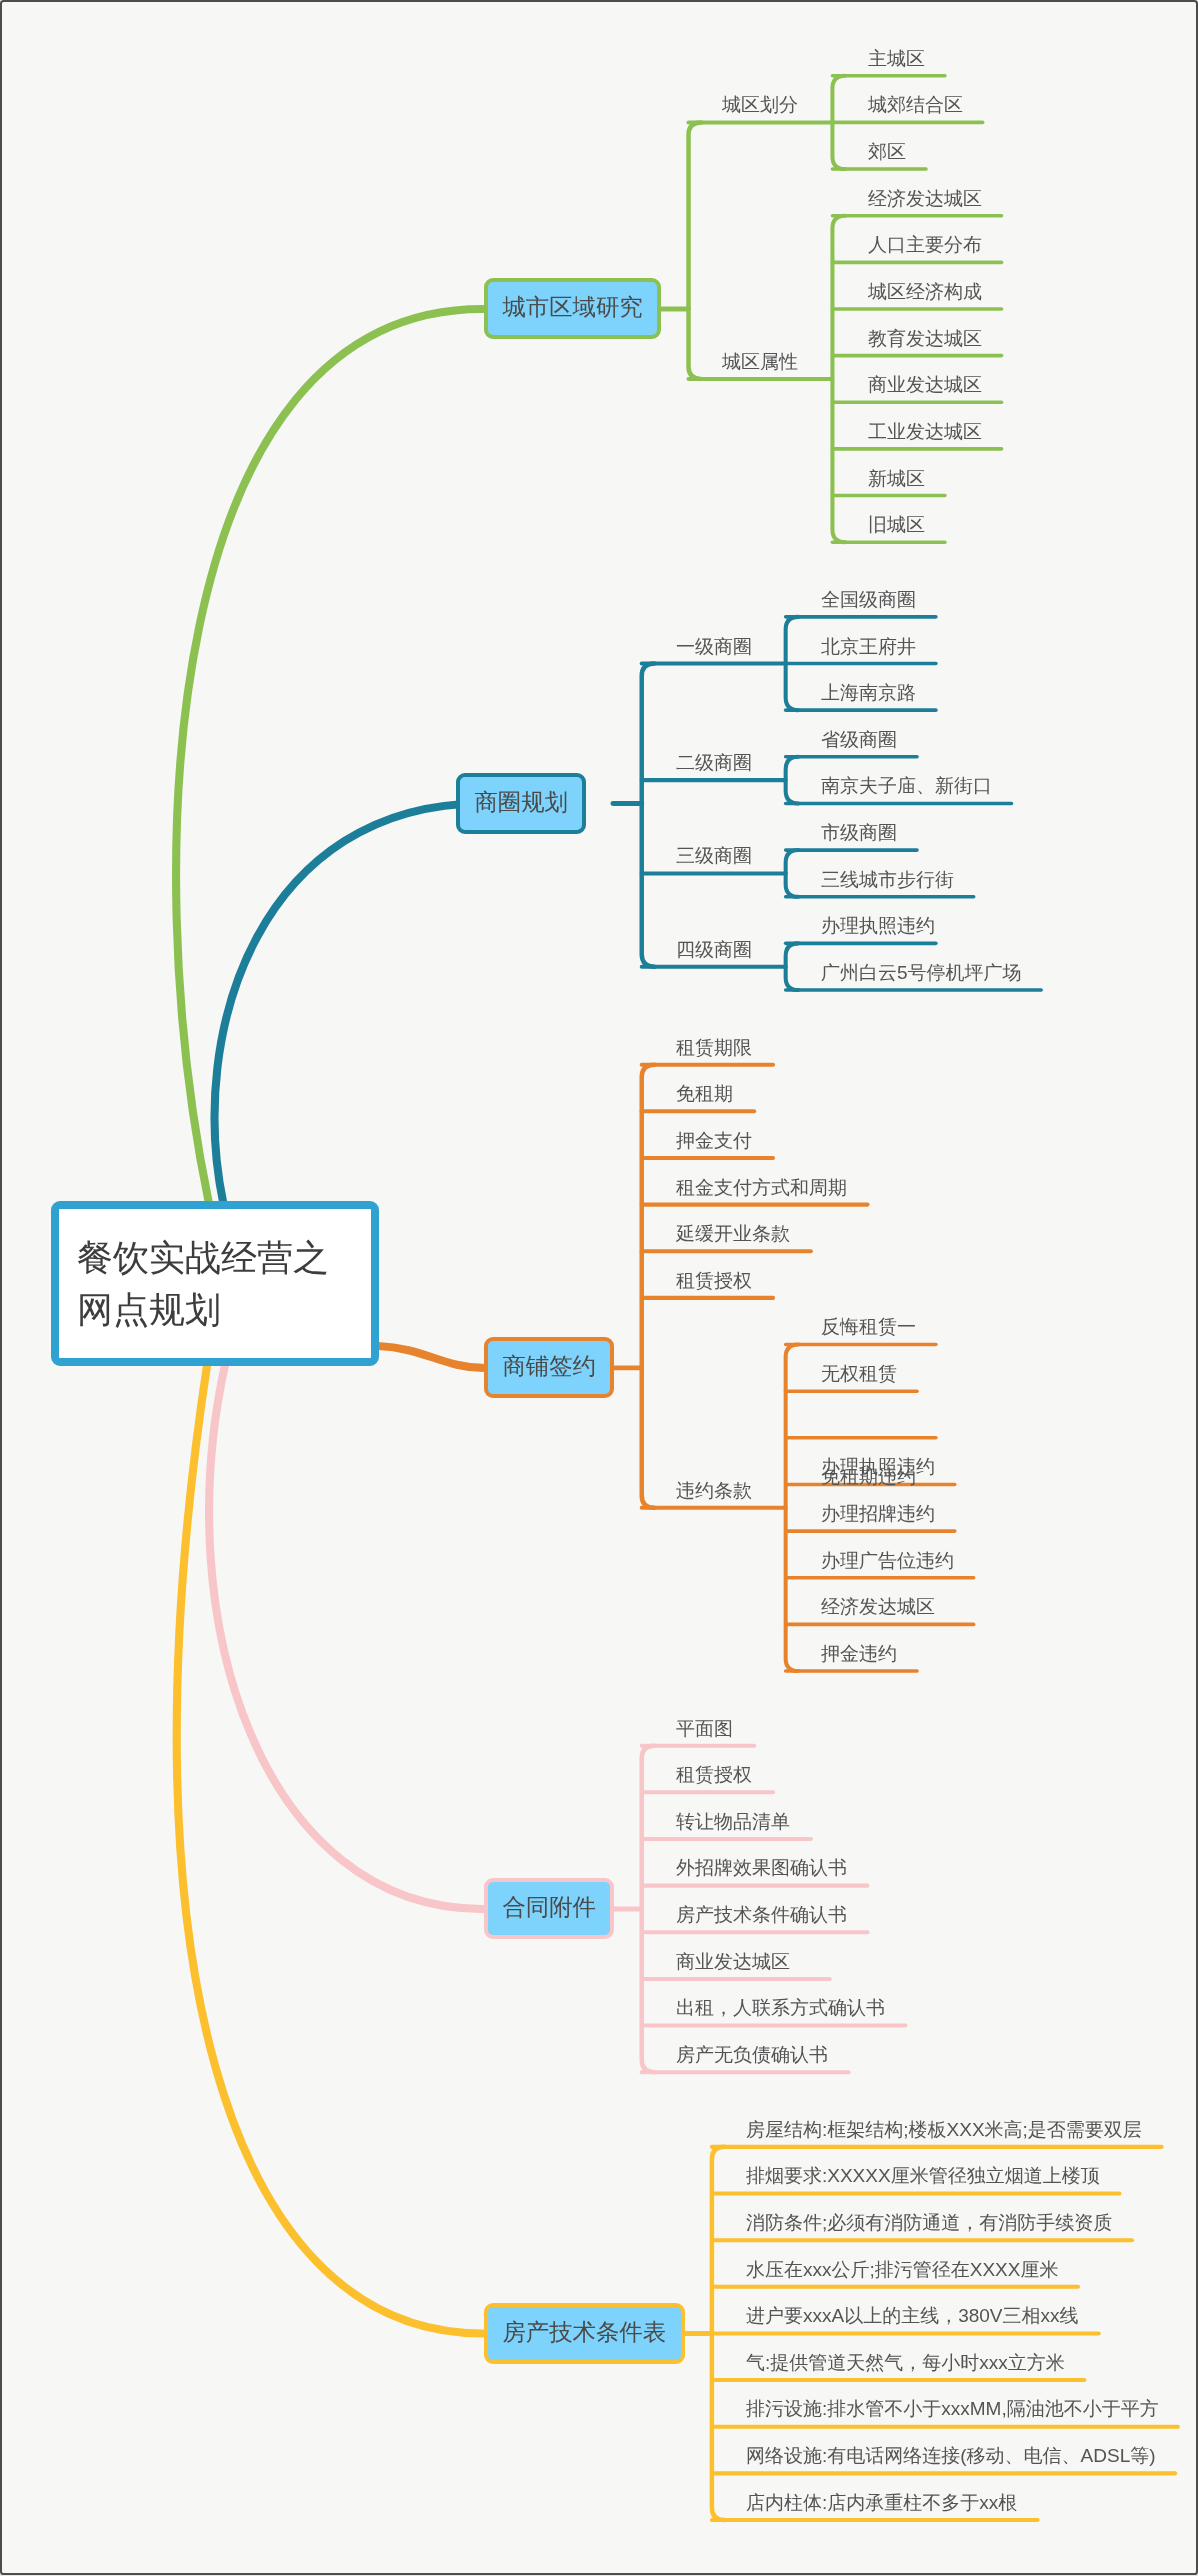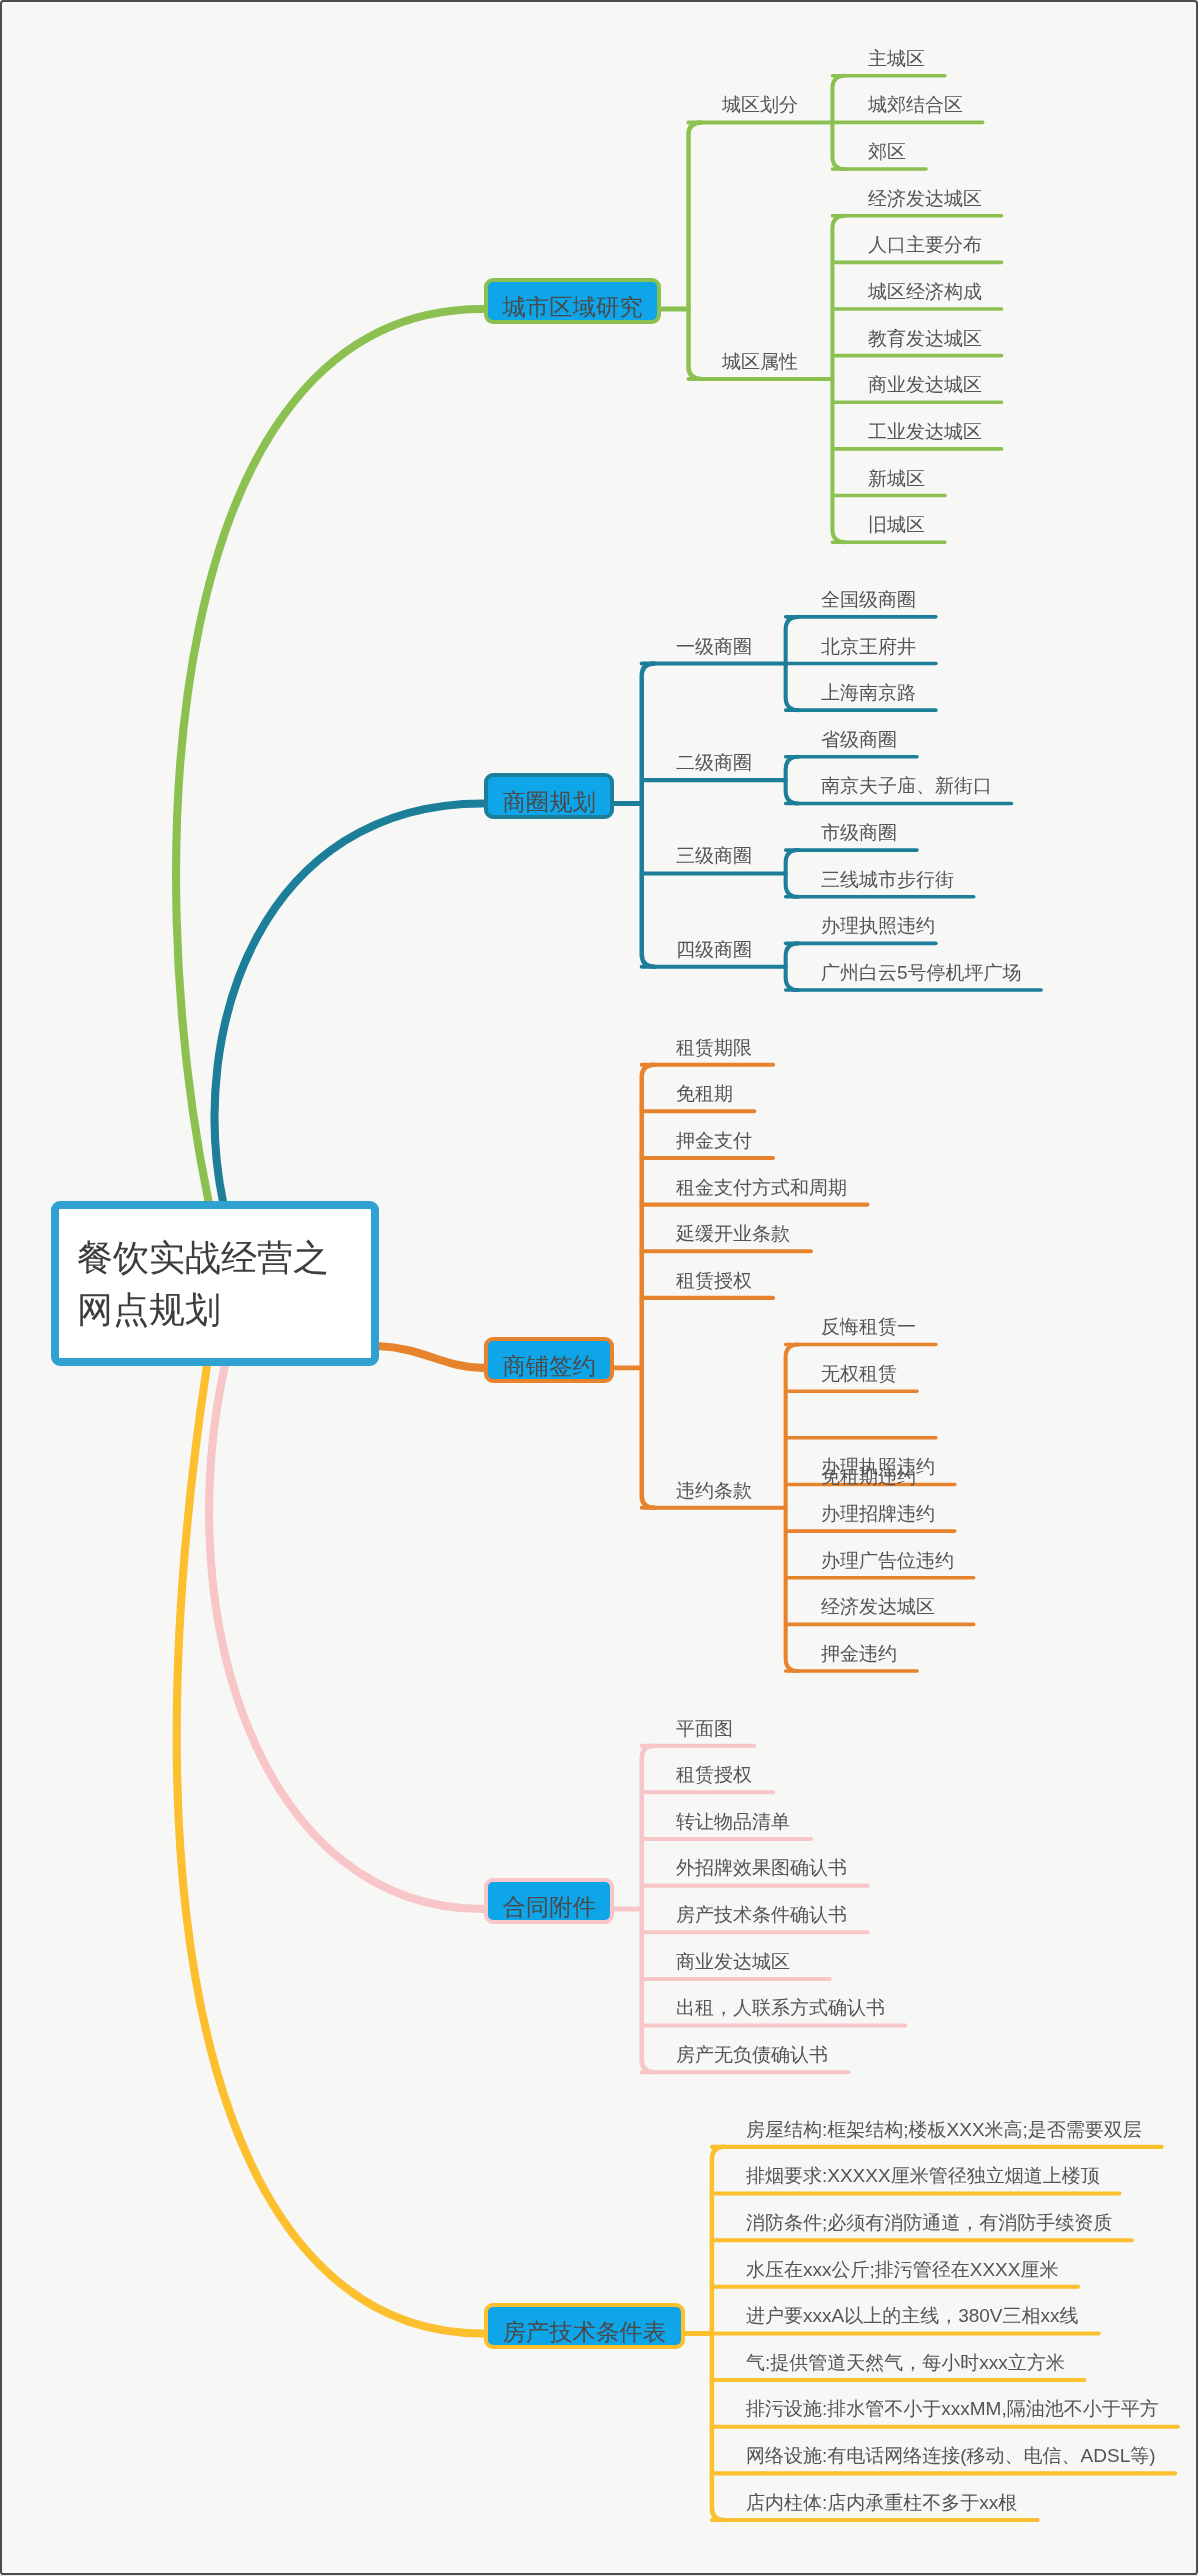--- a/index.html
+++ b/index.html
@@ -25,22 +25,22 @@
     background:#ffffff;
     border:8px solid #2fa2d1;
     border-radius:9px;
     padding:22.5px 18px;
     font-size:36px;line-height:52px;
     color:#3d3d3d;
     z-index:2;
   }
   .branch-node{
     position:absolute;
-    box-sizing:border-box;height:46px;
-    background:#0ea5e9;
+    box-sizing:border-box;height:61px;
+    background:#7dd3fc;
     border:4.5px solid #888;
     border-radius:9px;
     padding:0 14.4px;
     font-size:23.4px;line-height:50px;
     color:#4a4a4a;
     white-space:nowrap;
     z-index:2;
   }
   .topic-l2,.topic-l3{
     position:absolute;
@@ -144,21 +144,21 @@
     <div class="topic-l3" style="left: 866px; bottom: 2410px;">郊区</div>
     <div class="topic-l2" style="left: 720px; bottom: 2200px;">城区属性</div>
     <div class="topic-l3" style="left: 866px; bottom: 2363px;">经济发达城区</div>
     <div class="topic-l3" style="left: 866px; bottom: 2317px;">人口主要分布</div>
     <div class="topic-l3" style="left: 866px; bottom: 2270px; text-align: center;">城区经济构成</div>
     <div class="topic-l3" style="left: 866px; bottom: 2223px;">教育发达城区</div>
     <div class="topic-l3" style="left: 866px; bottom: 2177px;">商业发达城区</div>
     <div class="topic-l3" style="left: 866px; bottom: 2130px;">工业发达城区</div>
     <div class="topic-l3" style="left: 866px; bottom: 2083px;">新城区</div>
     <div class="topic-l3" style="left: 866px; bottom: 2037px;">旧城区</div>
-    <div class="branch-node" style="left: 482px; top: 771px; border-color: rgb(29, 126, 153);">商圈规划</div>
+    <div class="branch-node" style="left: 454px; top: 771px; border-color: rgb(29, 126, 153);">商圈规划</div>
     <div class="topic-l2" style="left: 674px; bottom: 1915px;">一级商圈</div>
     <div class="topic-l3" style="left: 819px; bottom: 1962px;">全国级商圈</div>
     <div class="topic-l3" style="left: 819px; bottom: 1915px;">北京王府井</div>
     <div class="topic-l3" style="left: 819px; bottom: 1869px;">上海南京路</div>
     <div class="topic-l2" style="left: 674px; bottom: 1799px;">二级商圈</div>
     <div class="topic-l3" style="left: 819px; bottom: 1822px;">省级商圈</div>
     <div class="topic-l3" style="left: 819px; bottom: 1776px;">南京夫子庙、新街口</div>
     <div class="topic-l2" style="left: 674px; bottom: 1706px;">三级商圈</div>
     <div class="topic-l3" style="left: 819px; bottom: 1729px;">市级商圈</div>
     <div class="topic-l3" style="left: 819px; bottom: 1682px;">三线城市步行街</div>

